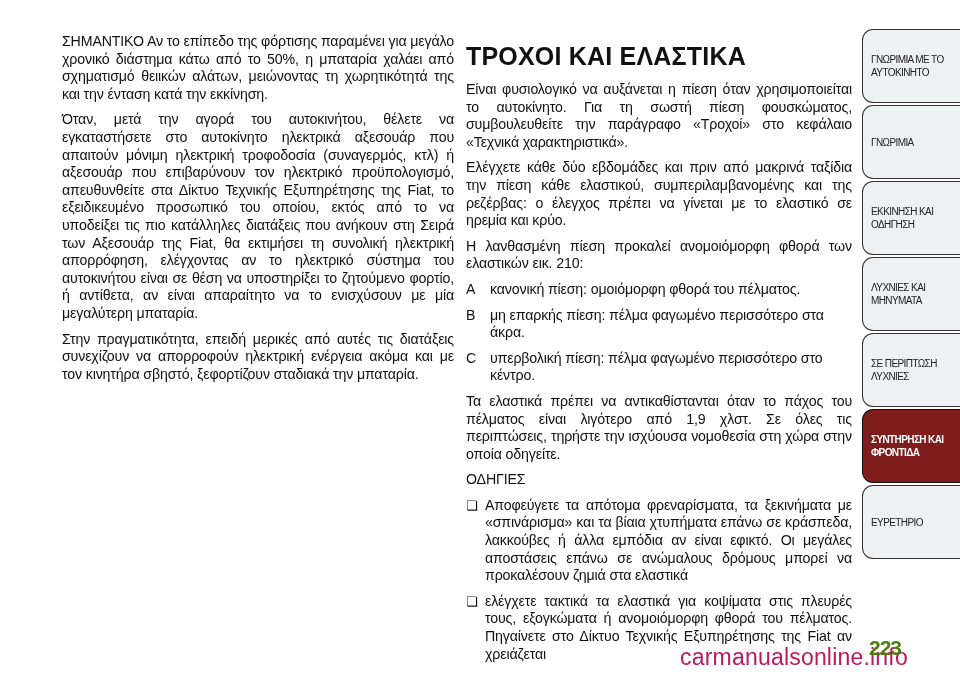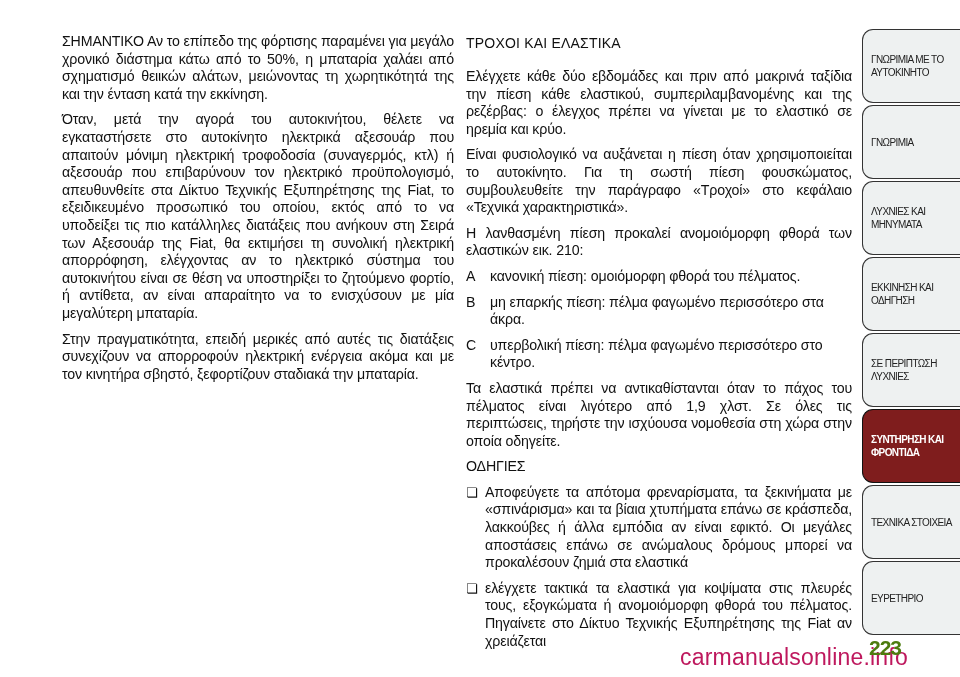--- a/index.html
+++ b/index.html
@@ -8,21 +8,21 @@
     font-family:"Liberation Sans", "DejaVu Sans", sans-serif; color:#111;
   }
   .col { position:absolute; top:0; }
   .left-col { left:62px; width:392px; top:18px;margin-top:15px; }
   .right-col { left:466px; width:386px; top:26px; }
   p.txt {
     margin:0 0 8px 0; font-size:14.2px; line-height:17.6px; text-align:justify;
     letter-spacing:-0.15px; hyphens:auto;
   }
   h1.title {
-    margin:4px 0 12px 0; font-size:14px; font-weight:normal; letter-spacing:0.2px; line-height:26px;
+    margin:17px 0 12px 0; font-size:25px; font-weight:bold; letter-spacing:0.2px; line-height:26px;
   }
   .lettered { display:flex; margin:0 0 8px 0; font-size:14.2px; line-height:17.6px; letter-spacing:-0.15px; }
   .lettered .ltr { width:24px; flex:none; }
   .lettered .ltxt { flex:1; }
   .bullet { display:flex; margin:0 0 8px 0; font-size:14.2px; line-height:17.6px; letter-spacing:-0.15px; text-align:justify; }
   .bullet .box { width:19px; flex:none; font-size:13px; }
   .bullet .btxt { flex:1; }
   .tabs { position:absolute; left:862px; top:29px; width:98px; }
   .tab {
     position:relative; height:74px; box-sizing:border-box;
@@ -45,22 +45,22 @@
 <body>
 
 <div class="col left-col">
   <p class="txt">ΣΗΜΑΝΤΙΚΟ Αν το επίπεδο της φόρτισης παραμένει για μεγάλο χρονικό διάστημα κάτω από το 50%, η μπαταρία χαλάει από σχηματισμό θειικών αλάτων, μειώνοντας τη χωρητικότητά της και την ένταση κατά την εκκίνηση.</p>
   <p class="txt">Όταν, μετά την αγορά του αυτοκινήτου, θέλετε να εγκαταστήσετε στο αυτοκίνητο ηλεκτρικά αξεσουάρ που απαιτούν μόνιμη ηλεκτρική τροφοδοσία (συναγερμός, κτλ) ή αξεσουάρ που επιβαρύνουν τον ηλεκτρικό προϋπολογισμό, απευθυνθείτε στα Δίκτυο Τεχνικής Εξυπηρέτησης της Fiat, το εξειδικευμένο προσωπικό του οποίου, εκτός από το να υποδείξει τις πιο κατάλληλες διατάξεις που ανήκουν στη Σειρά των Αξεσουάρ της Fiat, θα εκτιμήσει τη συνολική ηλεκτρική απορρόφηση, ελέγχοντας αν το ηλεκτρικό σύστημα του αυτοκινήτου είναι σε θέση να υποστηρίξει το ζητούμενο φορτίο, ή αντίθετα, αν είναι απαραίτητο να το ενισχύσουν με μία μεγαλύτερη μπαταρία.</p>
   <p class="txt">Στην πραγματικότητα, επειδή μερικές από αυτές τις διατάξεις συνεχίζουν να απορροφούν ηλεκτρική ενέργεια ακόμα και με τον κινητήρα σβηστό, ξεφορτίζουν σταδιακά την μπαταρία.</p>
 </div>
 
 <div class="col right-col">
   <h1 class="title">ΤΡΟΧΟΙ ΚΑΙ ΕΛΑΣΤΙΚΑ</h1>
+  <p class="txt">Είναι φυσιολογικό να αυξάνεται η πίεση όταν χρησιμοποιείται το αυτοκίνητο. Για τη σωστή πίεση φουσκώματος, συμβουλευθείτε την παράγραφο «Τροχοί» στο κεφάλαιο «Τεχνικά χαρακτηριστικά».</p>
   <p class="txt">Ελέγχετε κάθε δύο εβδομάδες και πριν από μακρινά ταξίδια την πίεση κάθε ελαστικού, συμπεριλαμβανομένης και της ρεζέρβας: ο έλεγχος πρέπει να γίνεται με το ελαστικό σε ηρεμία και κρύο.</p>
-  <p class="txt">Είναι φυσιολογικό να αυξάνεται η πίεση όταν χρησιμοποιείται το αυτοκίνητο. Για τη σωστή πίεση φουσκώματος, συμβουλευθείτε την παράγραφο «Τροχοί» στο κεφάλαιο «Τεχνικά χαρακτηριστικά».</p>
   <p class="txt">Η λανθασμένη πίεση προκαλεί ανομοιόμορφη φθορά των ελαστικών εικ. 210:</p>
 
   <div class="lettered">
     <span class="ltr">A</span>
     <span class="ltxt">κανονική πίεση: ομοιόμορφη φθορά του πέλματος.</span>
   </div>
   <div class="lettered">
     <span class="ltr">B</span>
     <span class="ltxt">μη επαρκής πίεση: πέλμα φαγωμένο περισσότερο στα άκρα.</span>
   </div>
@@ -84,37 +84,34 @@
 
 <div class="tabs">
   <div class="tab">
       <span>ΓΝΩΡΙΜΙΑ ΜΕ ΤΟ
 ΑΥΤΟΚΙΝΗΤΟ</span>
     </div>
   <div class="tab">
       <span>ΓΝΩΡΙΜΙΑ</span>
     </div>
   <div class="tab">
+      <span>ΕΚΚΙΝΗΣΗ ΚΑΙ
+ΟΔΗΓΗΣΗ</span>
+    </div>
+  <div class="tab">
       <span>ΛΥΧΝΙΕΣ ΚΑΙ
 ΜΗΝΥΜΑΤΑ</span>
-    </div>
-  <div class="tab">
-      <span>ΕΚΚΙΝΗΣΗ ΚΑΙ
-ΟΔΗΓΗΣΗ</span>
     </div>
   <div class="tab">
       <span>ΣΕ ΠΕΡΙΠΤΩΣΗ
 ΛΥΧΝΙΕΣ</span>
     </div>
   <div class="tab active">
       <span>ΣΥΝΤΗΡΗΣΗ ΚΑΙ
 ΦΡΟΝΤΙΔΑ</span>
     </div>
   <div class="tab">
-      <span>ΤΕΧΝΙΚΑ ΣΤΟΙΧΕΙΑ</span>
-    </div>
-  <div class="tab">
       <span>ΕΥΡΕΤΗΡΙΟ</span>
     </div>
 </div>
 
 <div class="watermark">carmanualsonline.info</div>
 <div class="page-num">223</div>
 
 </body></html>

